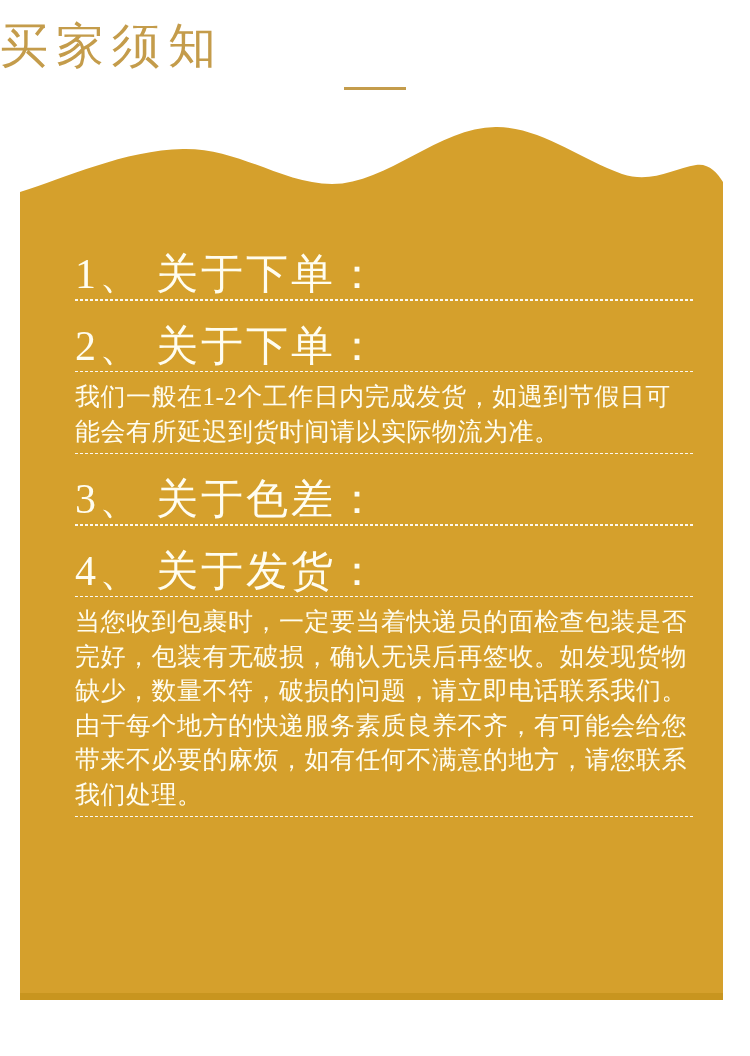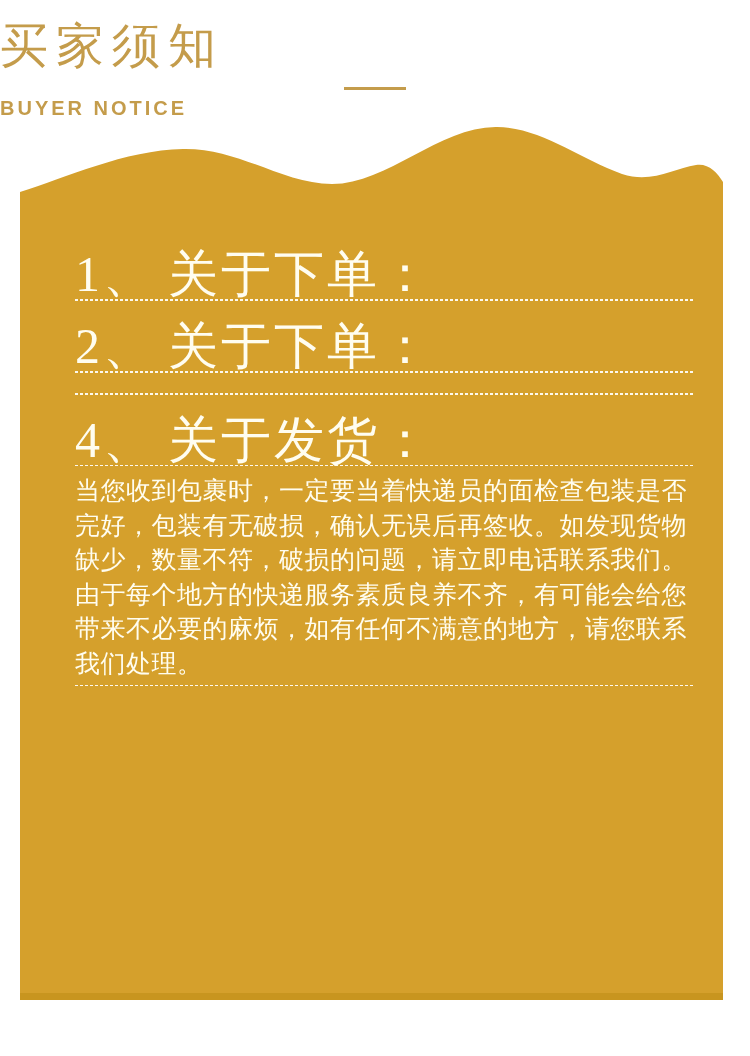--- a/index.html
+++ b/index.html
@@ -53,21 +53,21 @@
     width:703px;height:801px;
     margin-top:-1px;
     background:var(--gold);
     border-bottom:7px solid var(--gold_dark);
     box-sizing:border-box;
     padding:50px 30px 0 55px;
   }
   
   .sec-heading{
     margin:0;
-    font-size:50px;
+    font-size:42px;
     line-height:50px;
     font-weight:normal;
     letter-spacing:3px;
     color:var(--text);
   }
   .sec-heading .sec-title{margin-left:12px;}
   .dash{
     border:none;
     border-top:1px dashed rgba(255,255,255,0.92);
     height:0;margin:0;
@@ -84,21 +84,20 @@
   .notice-section:first-child{margin-top:0;}
 </style>
 </head>
 <body>
 
 <div class="page">
 
   <div class="header">
     <h1>买家须知</h1>
     <div class="divider"></div>
-    <div class="subtitle">BUYER NOTICE</div>
   </div>
 
   <div class="gold-sheet">
     <svg class="wave" viewBox="0 0 703 80" preserveAspectRatio="none" aria-hidden="true">
       <path fill="currentColor" d="M 0 72
                C 45 58, 105 30, 163 29
                C 220 28, 262 64, 312 64
                C 368 64, 420 6, 477 7
                C 522 8, 558 38, 602 54
                C 632 64, 654 48, 676 45
@@ -110,24 +109,26 @@
 
       <section class="notice-section">
         <h2 class="sec-heading"><span class="sec-num">1、</span><span class="sec-title">关于下单：</span></h2>
         <hr class="dash after-head">
         <hr class="dash">
       </section>
 
       <section class="notice-section">
         <h2 class="sec-heading"><span class="sec-num">2、</span><span class="sec-title">关于下单：</span></h2>
         <hr class="dash after-head">
+        <p class="sec-body">我们一般在1-2个工作日内完成发货，如遇到节假日可能会有所延迟到货时间请以实际物流为准。</p>
         <hr class="dash">
       </section>
 
       <section class="notice-section">
+        <h2 class="sec-heading"><span class="sec-num">3、</span><span class="sec-title">关于色差：</span></h2>
         <hr class="dash after-head">
         <hr class="dash">
       </section>
 
       <section class="notice-section">
         <h2 class="sec-heading"><span class="sec-num">4、</span><span class="sec-title">关于发货：</span></h2>
         <hr class="dash after-head">
         <p class="sec-body">当您收到包裹时，一定要当着快递员的面检查包装是否完好，包装有无破损，确认无误后再签收。如发现货物缺少，数量不符，破损的问题，请立即电话联系我们。由于每个地方的快递服务素质良养不齐，有可能会给您带来不必要的麻烦，如有任何不满意的地方，请您联系我们处理。</p>
         <hr class="dash">
       </section>

